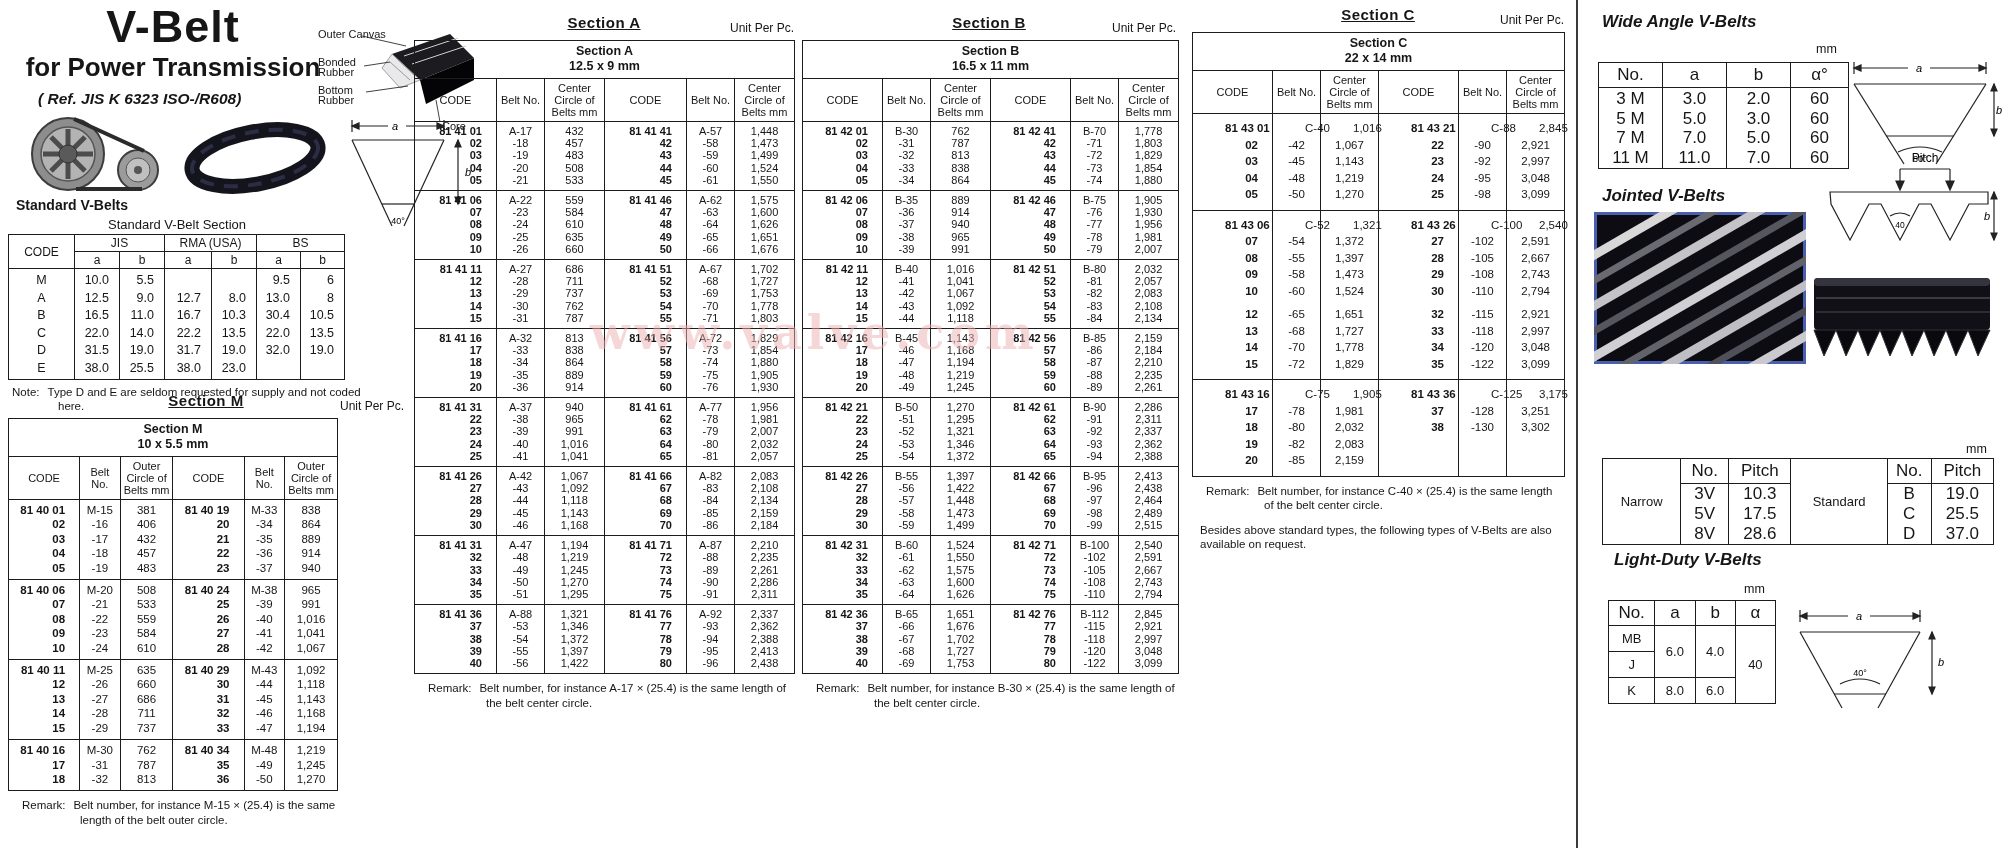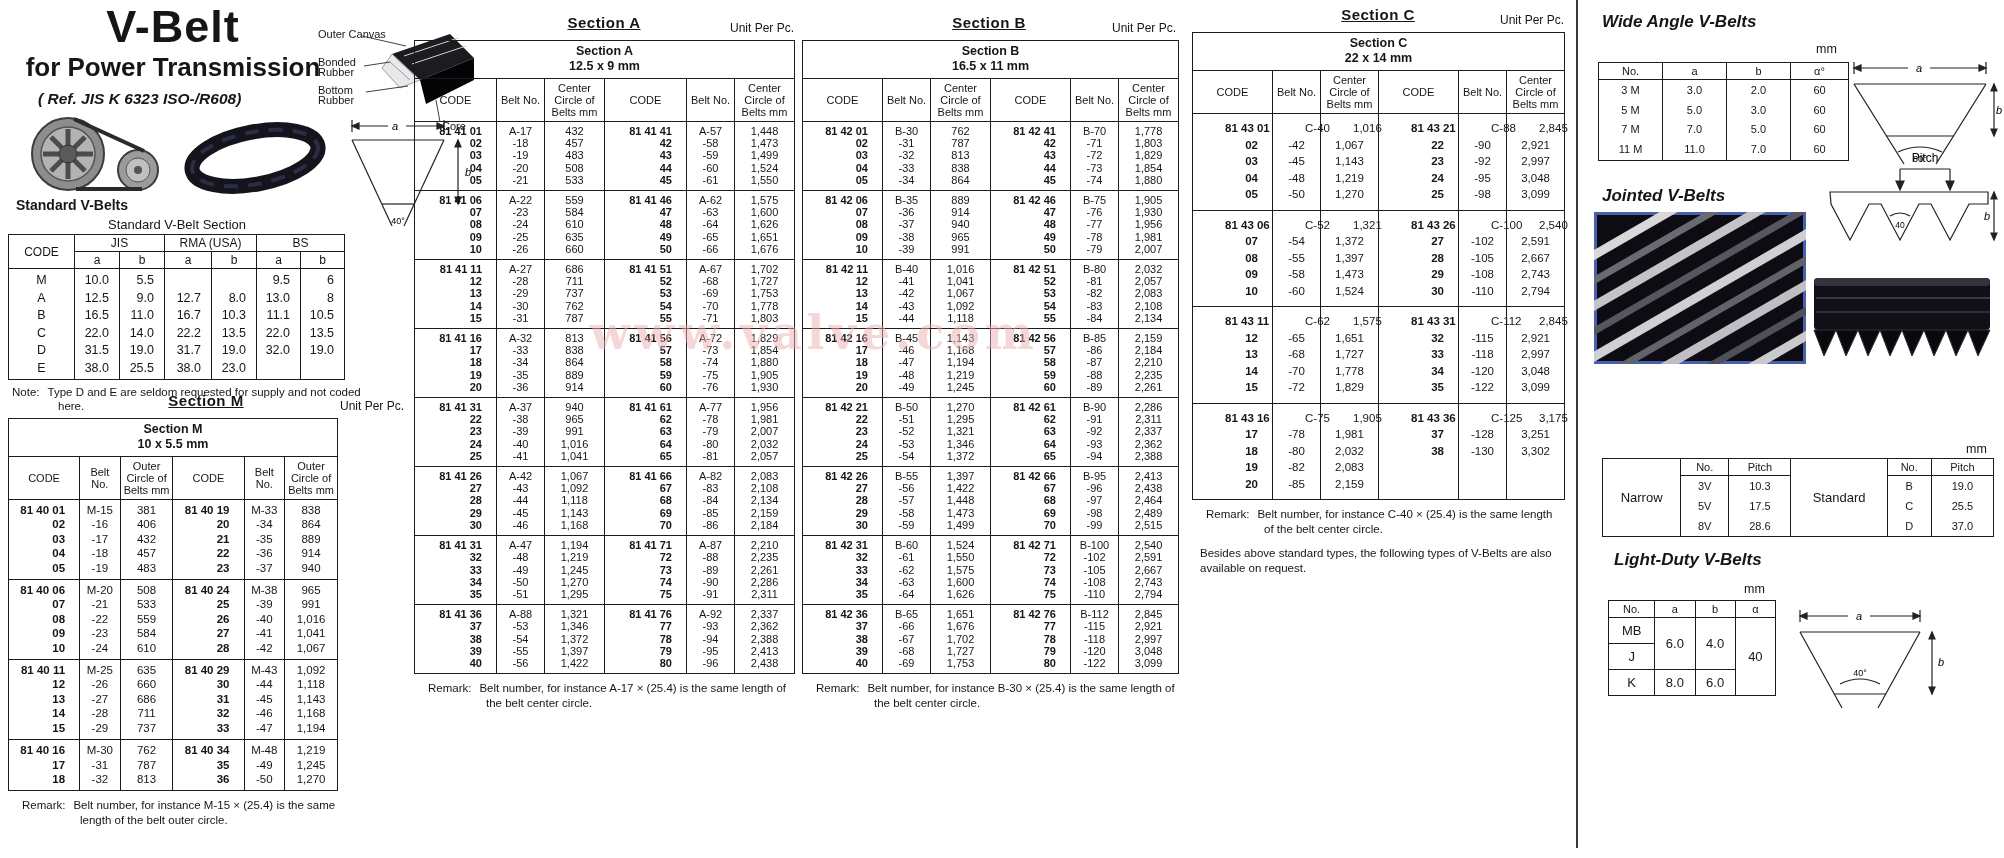--- a/index.html
+++ b/index.html
@@ -65,21 +65,21 @@
   #secA{left:414px;top:14px;width:380px;}
   #secB{left:802px;top:14px;width:374px;}
   #secC{left:1192px;top:6px;width:372px;}
 
   
   #divider{position:absolute;left:1576px;top:0;width:2px;height:848px;background:#3a3a3a;}
   #rp{position:absolute;left:1588px;top:0;width:414px;height:858px;}
   .rp-title{position:absolute;font-style:italic;font-weight:bold;font-size:17px;white-space:nowrap;text-align:right;}
   .mm{position:absolute;font-size:12.5px;}
   table.mini{border-collapse:collapse;table-layout:fixed;}
-  .mini th,.mini td{border:1px solid #1c1c1c;font-size:11px;text-align:center;font-weight:normal;padding:2px;}
+  .mini th,.mini td{border:1px solid #1c1c1c;font-size:17px;text-align:center;font-weight:normal;padding:2px;}
   .wa{position:absolute;left:10px;top:62px;width:250px;border:1.5px solid #1c1c1c;}
   .wa tbody td{border-top:none;border-bottom:none;line-height:15.5px;}
   .wa tbody tr:first-child td{padding-top:3px;}
   .wa tbody tr:last-child td{padding-bottom:3px;}
   .ns{position:absolute;left:14px;top:458px;width:392px;border:1.5px solid #1c1c1c;}
   .ns td{border-top:none;border-bottom:none;line-height:16px;}
   .ns th{border-top:none;}
   .ns .ns-label{font-size:13px;}
   .ld{position:absolute;left:20px;top:600px;width:168px;border:1.5px solid #1c1c1c;}
   .ld td{padding:5px 2px;font-size:13px;}
@@ -219,21 +219,21 @@
             <td class="sv-num">8.0</td>
             <td class="sv-num">13.0</td>
             <td class="sv-num">8</td>
           </tr>
           <tr>
             <td class="sv-code">B</td>
             <td class="sv-num">16.5</td>
             <td class="sv-num">11.0</td>
             <td class="sv-num">16.7</td>
             <td class="sv-num">10.3</td>
-            <td class="sv-num">11.1</td>
+            <td class="sv-num">30.4</td>
             <td class="sv-num">10.5</td>
           </tr>
           <tr>
             <td class="sv-code">C</td>
             <td class="sv-num">22.0</td>
             <td class="sv-num">14.0</td>
             <td class="sv-num">22.2</td>
             <td class="sv-num">13.5</td>
             <td class="sv-num">22.0</td>
             <td class="sv-num">13.5</td>
@@ -1256,28 +1256,20 @@
             <td class="c-belt">-108</td>
             <td class="c-circ">2,743</td>
           </tr>
           <tr class="glast">
             <td class="c-code">10</td>
             <td class="c-belt">-60</td>
             <td class="c-circ">1,524</td>
             <td class="c-code">30</td>
             <td class="c-belt">-110</td>
             <td class="c-circ">2,794</td>
-          </tr>
-          <tr class="gsep gfirst">
-            <td class="c-code">81 43 11</td>
-            <td class="c-belt">C-62</td>
-            <td class="c-circ">1,575</td>
-            <td class="c-code">81 43 31</td>
-            <td class="c-belt">C-112</td>
-            <td class="c-circ">2,845</td>
           </tr>
           <tr>
             <td class="c-code">12</td>
             <td class="c-belt">-65</td>
             <td class="c-circ">1,651</td>
             <td class="c-code">32</td>
             <td class="c-belt">-115</td>
             <td class="c-circ">2,921</td>
           </tr>
           <tr>

